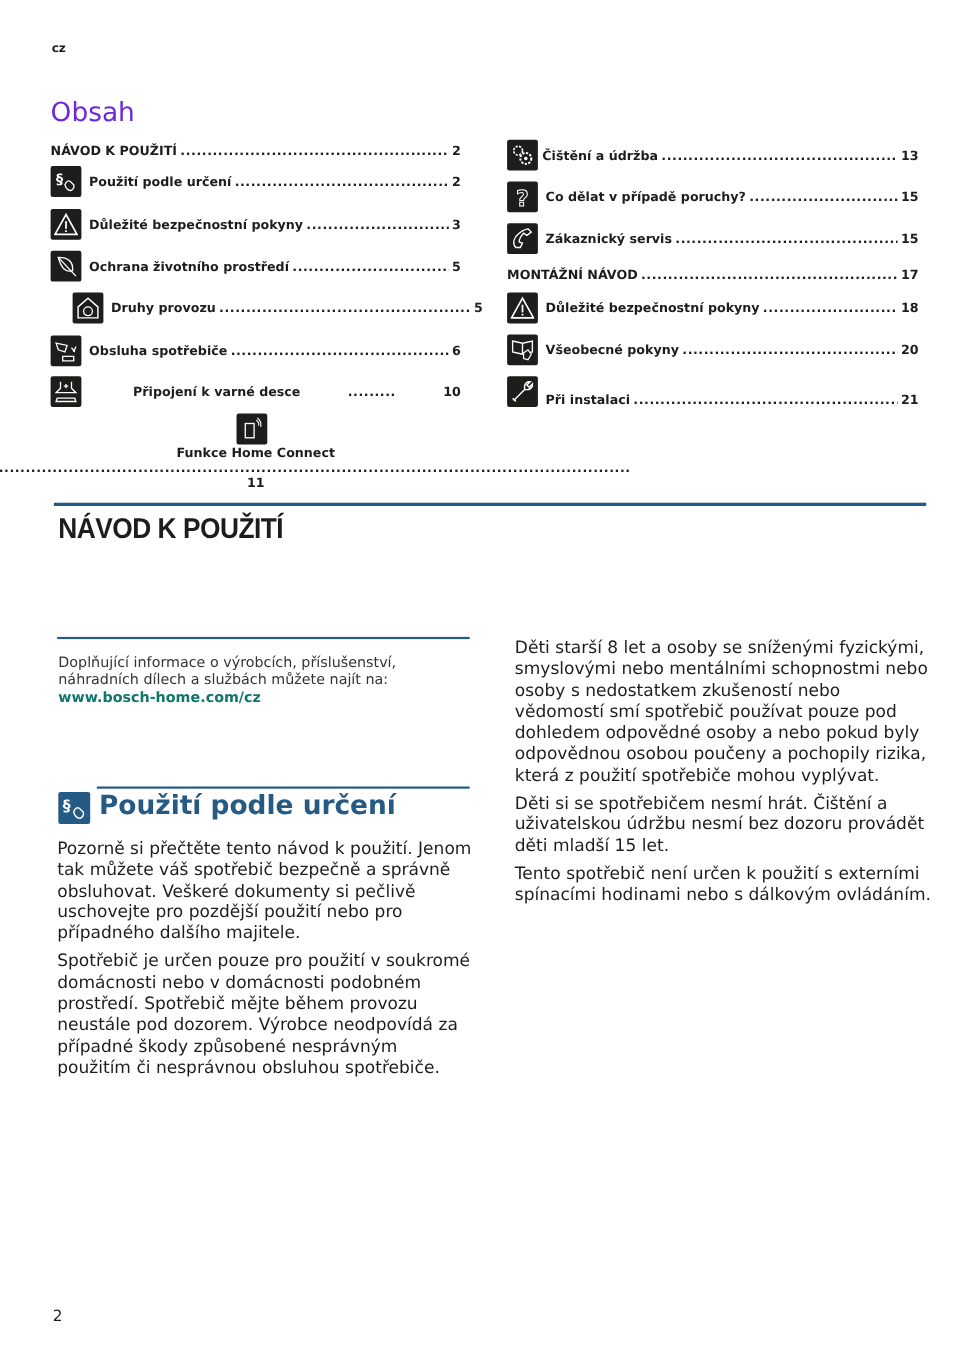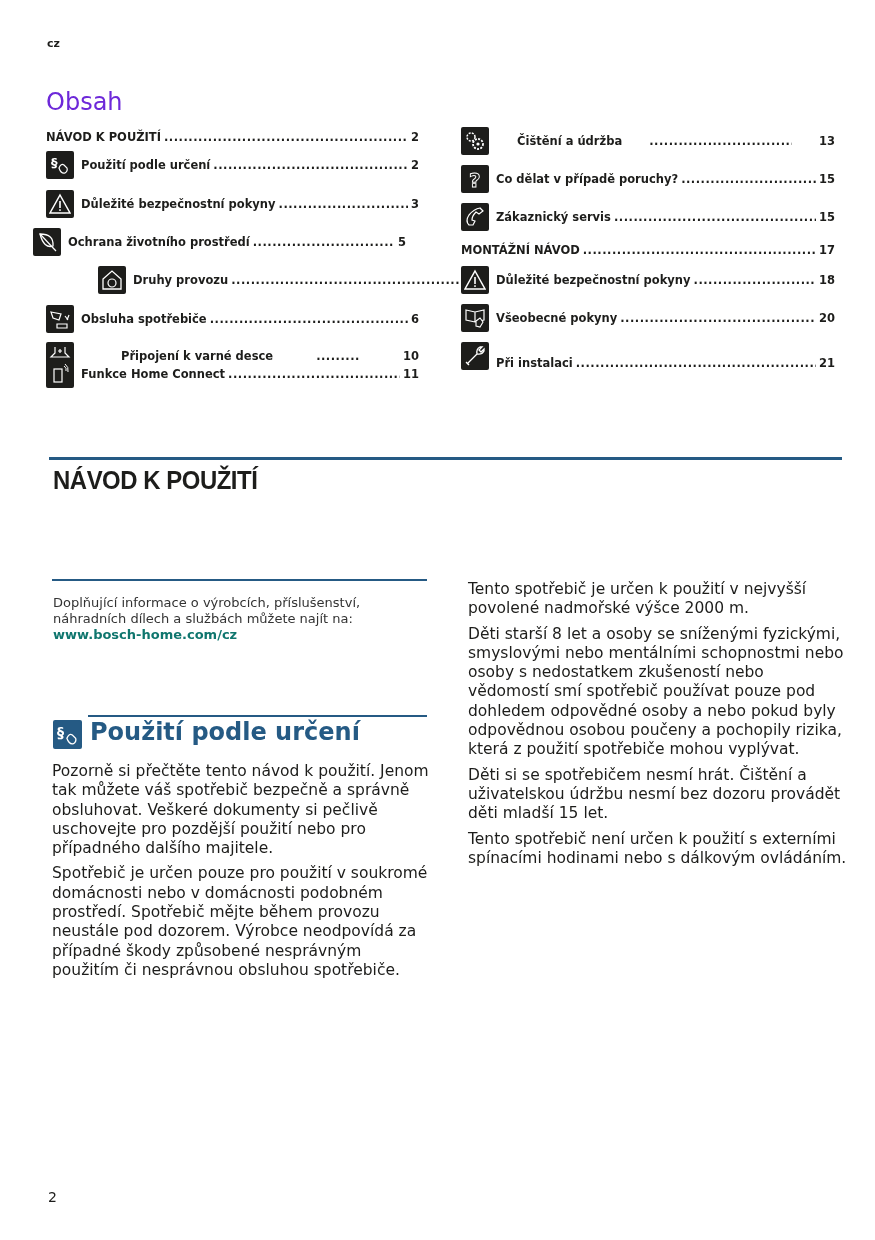--- a/index.html
+++ b/index.html
@@ -56,32 +56,32 @@
       <svg viewBox="0 0 22 22">
         <path d="M11 2 L21 20 L1 20 Z" fill="none" stroke="#fff" stroke-width="1.5"></path>
         <rect x="10.2" y="8" width="1.6" height="7" fill="#fff"></rect>
         <rect x="10.2" y="16.3" width="1.6" height="1.6" fill="#fff"></rect>
       </svg>
     </span>
   <span class="lbl">Důležité bezpečnostní pokyny</span>
     <span class="dots"></span>
     <span class="pg">3</span>
 </div>
-<div class="toc-row" style="left:33px; top:228px; width:373px;justify-content:space-between;">
+<div class="toc-row" style="left:46px; top:228px; width:373px;justify-content:space-between;">
   <span class="ico">
       <svg viewBox="0 0 22 22">
         <path d="M4 3 Q18 3 17 15 Q8 18 4 3 Z" fill="none" stroke="#fff" stroke-width="1.3"></path>
         <path d="M4 3 L20 20" stroke="#fff" stroke-width="1.2"></path>
       </svg>
     </span>
   <span class="lbl">Ochrana životního prostředí</span>
     <span class="dots"></span>
     <span class="pg">5</span>
 </div>
-<div class="toc-row" style="left:62px; top:266px; width:373px;padding-left:36px;">
+<div class="toc-row" style="left:30px; top:266px; width:373px;padding-left:36px;">
   <span class="ico">
       <svg viewBox="0 0 22 22">
         <path d="M2 10 L11 2 L20 10 L20 20 L2 20 Z" fill="none" stroke="#fff" stroke-width="1.3"></path>
         <circle cx="11" cy="14" r="4" fill="none" stroke="#fff" stroke-width="1.2"></circle>
       </svg>
     </span>
   <span class="lbl">Druhy provozu</span>
     <span class="dots"></span>
     <span class="pg">5</span>
 </div>
@@ -102,33 +102,33 @@
       <svg viewBox="0 0 22 22">
         <path d="M6 2 L6 8 L2 12 L20 12 L16 8 L16 2" fill="none" stroke="#fff" stroke-width="1.2"></path>
         <path d="M9 6 L13 6 M11 4 L11 8" stroke="#fff" stroke-width="1.2"></path>
         <path d="M3 17 L19 17 L20 20 L2 20 Z" fill="none" stroke="#fff" stroke-width="1.2"></path>
       </svg>
     </span>
   <span class="lbl">Připojení k varné desce</span>
     <span class="dots"></span>
     <span class="pg">10</span>
 </div>
-<div class="toc-row" style="left:46px; top:360px; width:373px;">
+<div class="toc-row" style="left:46px; top:376px; width:373px;flex-direction:column;">
   <span class="ico">
       <svg viewBox="0 0 22 22">
         <rect x="5" y="6" width="8" height="13" fill="none" stroke="#fff" stroke-width="1.2"></rect>
         <path d="M15 3 Q18 5 17 8 M16 1 Q20 4 19 9" fill="none" stroke="#fff" stroke-width="1"></path>
       </svg>
     </span>
   <span class="lbl">Funkce Home Connect</span>
     <span class="dots"></span>
     <span class="pg">11</span>
 </div>
 
-<div class="toc-row" style="left:461px; top:127px; width:374px;gap:24px;">
+<div class="toc-row" style="left:461px; top:127px; width:374px;">
   <span class="ico" style="margin-right:4px">
       <svg viewBox="0 0 22 22">
         <circle cx="7" cy="7" r="4" fill="none" stroke="#fff" stroke-width="1.5" stroke-dasharray="2 1.2"></circle>
         <circle cx="14" cy="14" r="5" fill="none" stroke="#fff" stroke-width="1.8" stroke-dasharray="2 1.3"></circle>
         <circle cx="14" cy="14" r="1.6" fill="#fff"></circle>
       </svg>
     </span>
   <span class="lbl">Čištění a údržba</span>
     <span class="dots"></span>
     <span class="pg">13</span>
@@ -207,19 +207,18 @@
     </svg>
   </div>
 <div class="abs sec-title">Použití podle určení</div>
 
 <div class="abs body-col col-left">
   <p>Pozorně si přečtěte tento návod k použití. Jenom tak můžete váš spotřebič bezpečně a správně obsluhovat. Veškeré dokumenty si pečlivě uschovejte pro pozdější použití nebo pro případného dalšího majitele.</p>
   <p>Spotřebič je určen pouze pro použití v soukromé domácnosti nebo v domácnosti podobném prostředí. Spotřebič mějte během provozu neustále pod dozorem. Výrobce neodpovídá za případné škody způsobené nesprávným použitím či nesprávnou obsluhou spotřebiče.</p>
 </div>
 
 <div class="abs body-col col-right">
-  <p>Tento spotřebič je určen k použití v nejvyšší povolené nadmořské výšce 2000 m.</p>
   <p>Děti starší 8 let a osoby se sníženými fyzickými, smyslovými nebo mentálními schopnostmi nebo osoby s nedostatkem zkušeností nebo vědomostí smí spotřebič používat pouze pod dohledem odpovědné osoby a nebo pokud byly odpovědnou osobou poučeny a pochopily rizika, která z použití spotřebiče mohou vyplývat.</p>
   <p>Děti si se spotřebičem nesmí hrát. Čištění a uživatelskou údržbu nesmí bez dozoru provádět děti mladší 15 let.</p>
   <p>Tento spotřebič není určen k použití s externími spínacími hodinami nebo s dálkovým ovládáním.</p>
 </div>
 
 <div class="abs pageno">2</div>
 
 </body></html>

